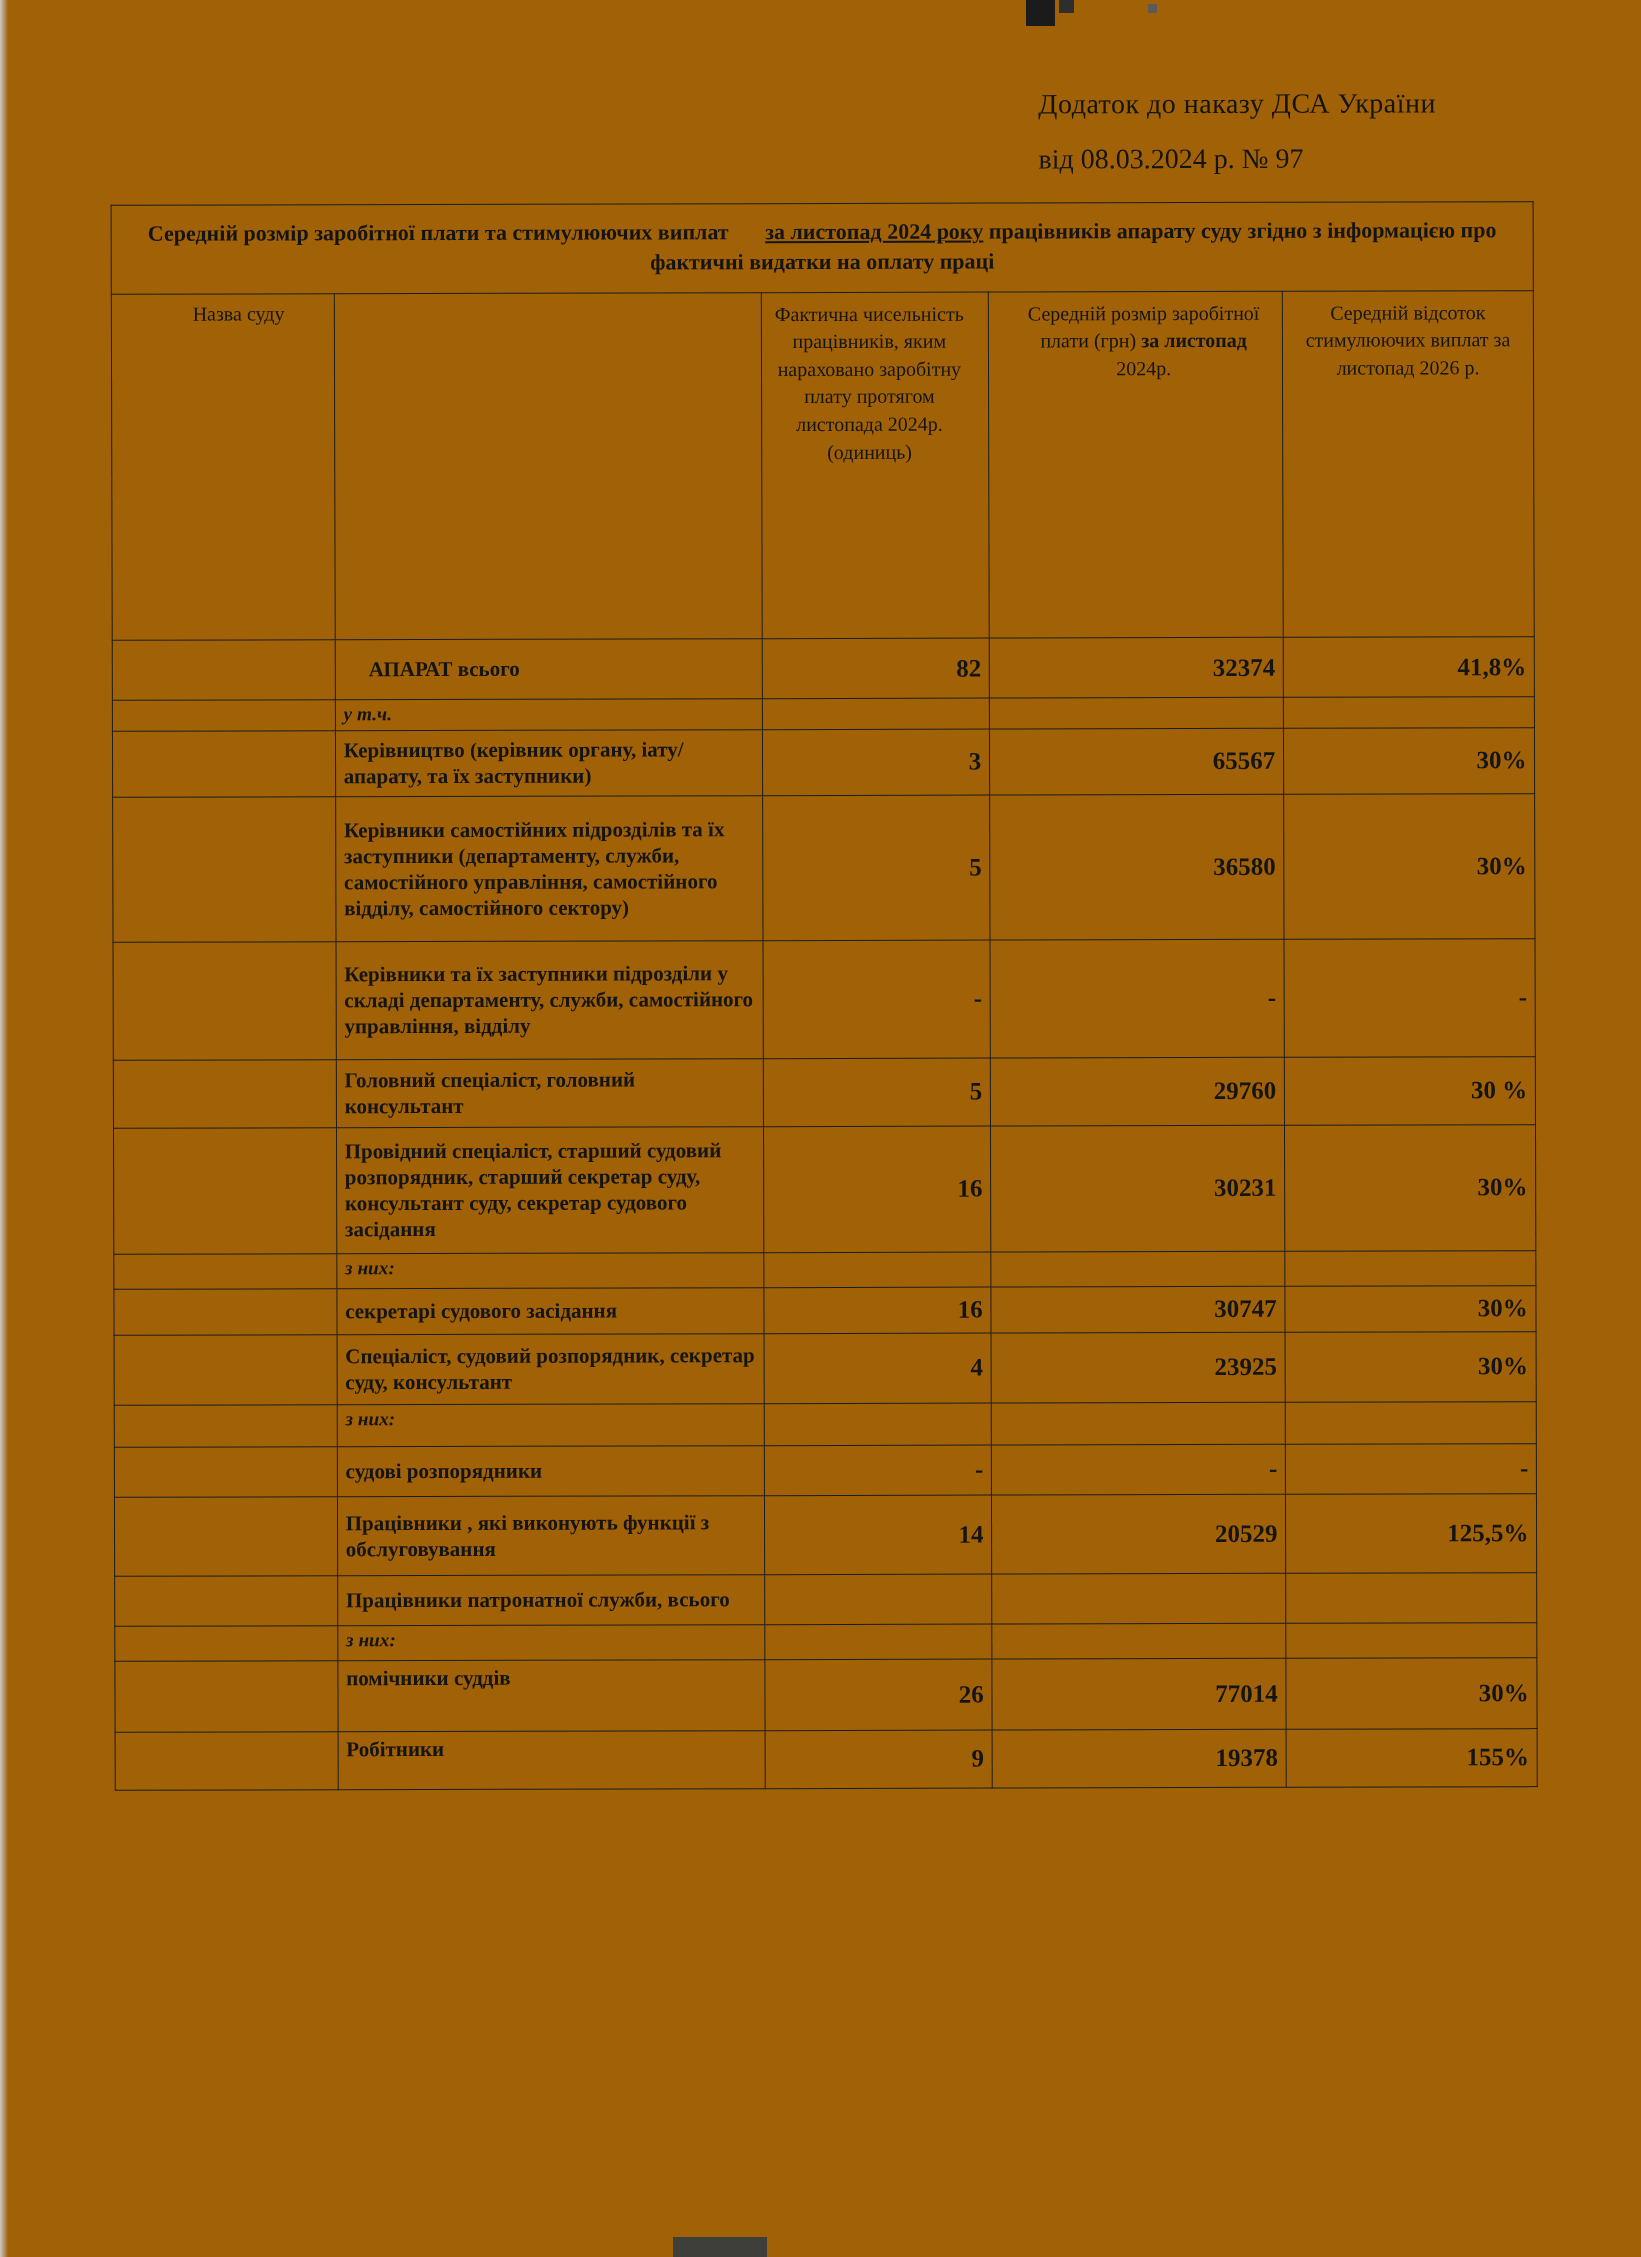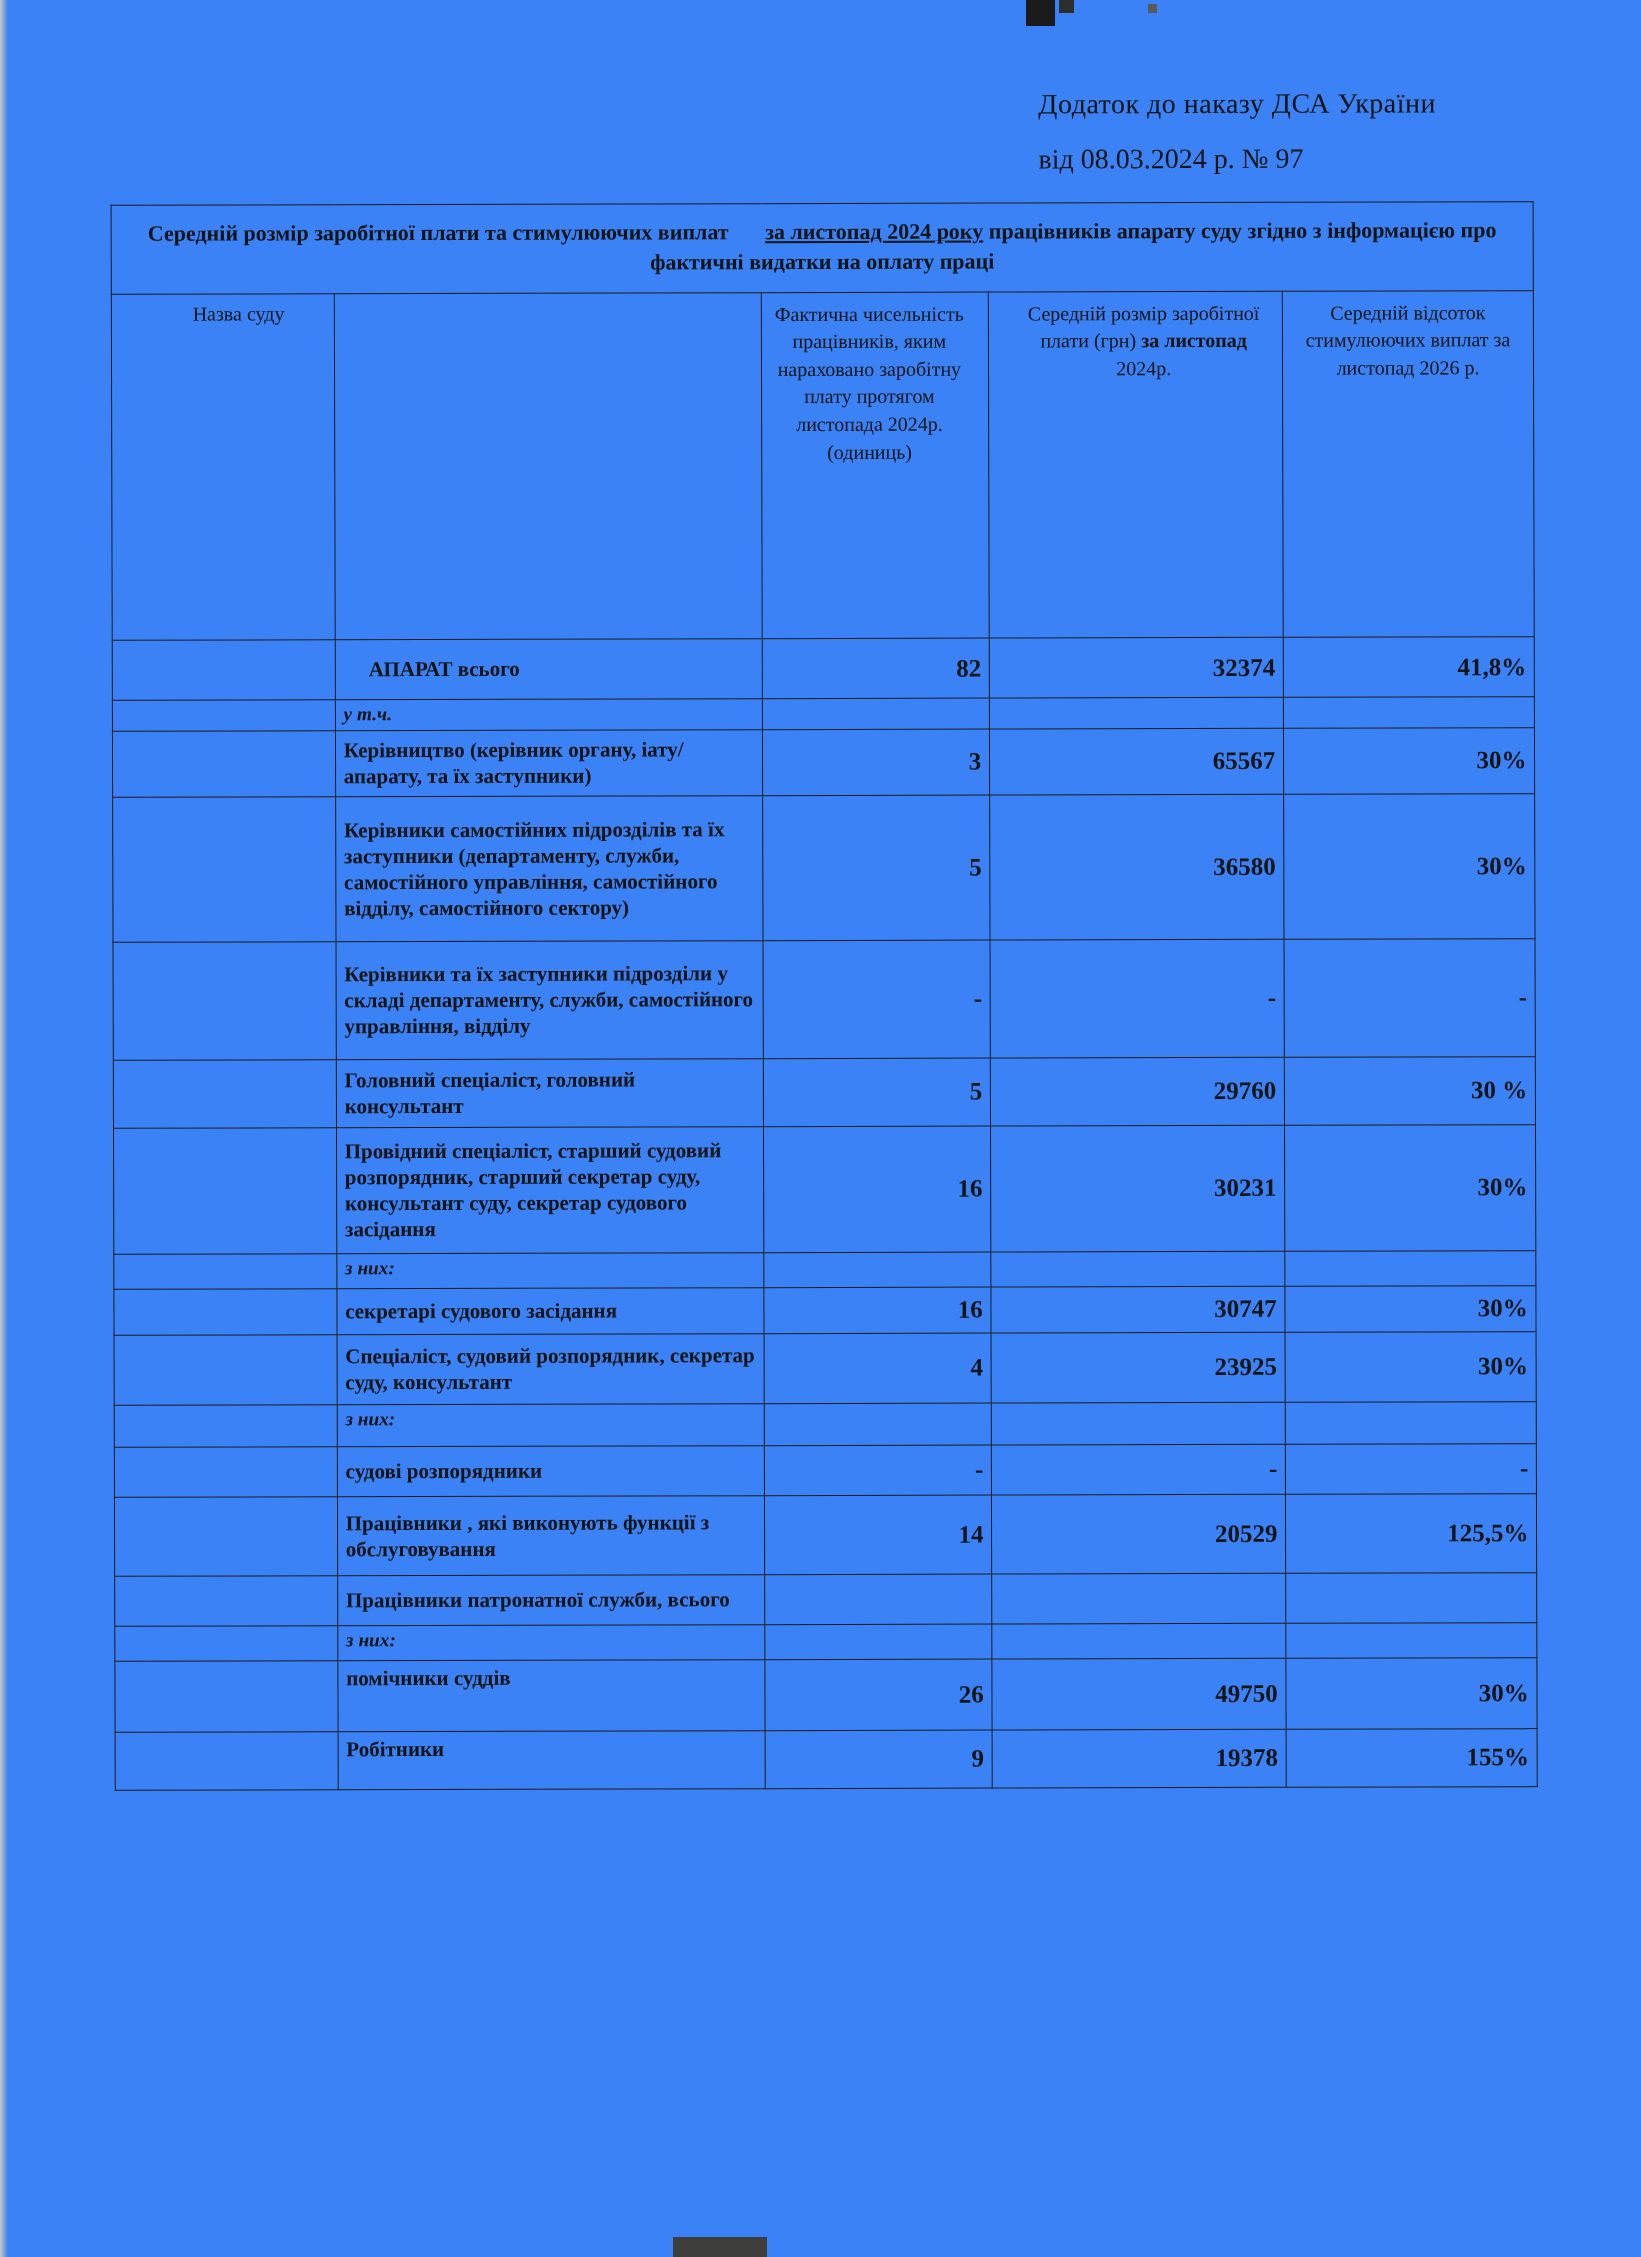--- a/index.html
+++ b/index.html
@@ -2,21 +2,21 @@
 <html><head>
 <meta charset="utf-8">
 <style>
   * { box-sizing: border-box; }
   html, body { margin: 0; padding: 0; background: #e9e9e6; }
   .page {
     position: relative;
     width: 1641px;
     height: 2257px;
     margin: 0 auto;
-    background: #3b82f6;
+    background: #a16207;
     font-family: "Liberation Serif", serif;
     color: #141414;
     overflow: hidden;
   }
   .edge-shadow {
     position: absolute; left: 0; top: 0; width: 7.7px; height: 100%;
     background: linear-gradient(90deg, #c9c9c4, rgba(201,201,196,0));
   }
   .content { position: absolute; inset: 0; transform: rotate(-0.15deg); }
 
@@ -238,21 +238,21 @@
         <td class="cat">з них:</td>
         <td class="val"></td>
         <td class="val"></td>
         <td class="val"></td>
       </tr>
 
       <tr class="data-row" style="height:71px">
         <td></td>
         <td class="cat" style="vertical-align:top;">помічники суддів</td>
         <td class="val">26</td>
-        <td class="val">49750</td>
+        <td class="val">77014</td>
         <td class="val">30%</td>
       </tr>
 
       <tr class="data-row" style="height:58px">
         <td></td>
         <td class="cat" style="vertical-align:top;">Робітники</td>
         <td class="val">9</td>
         <td class="val">19378</td>
         <td class="val">155%</td>
       </tr>

